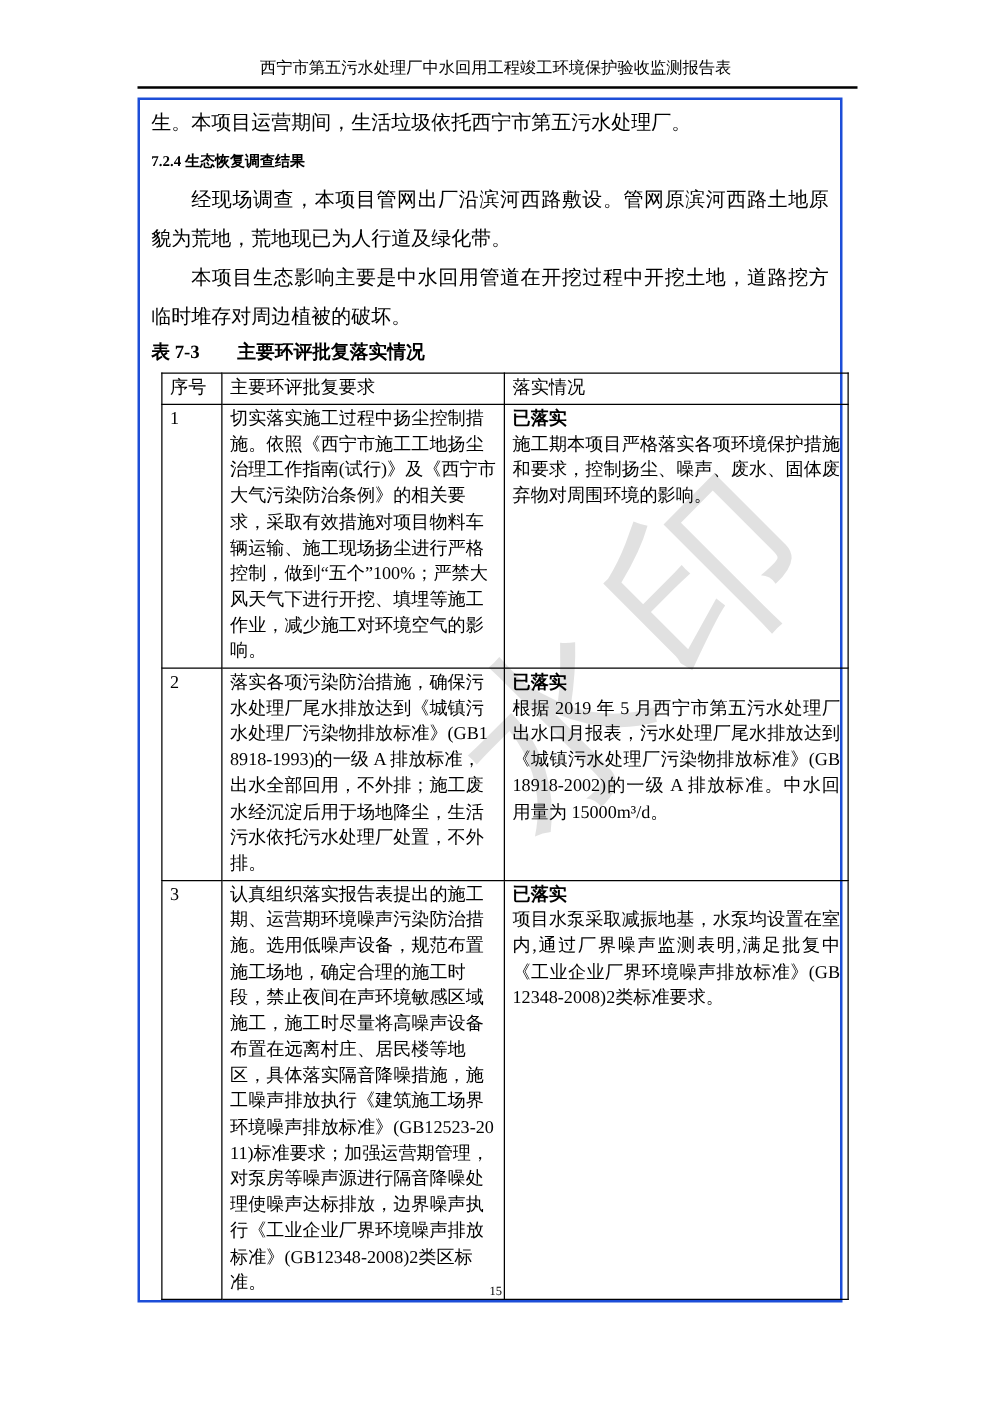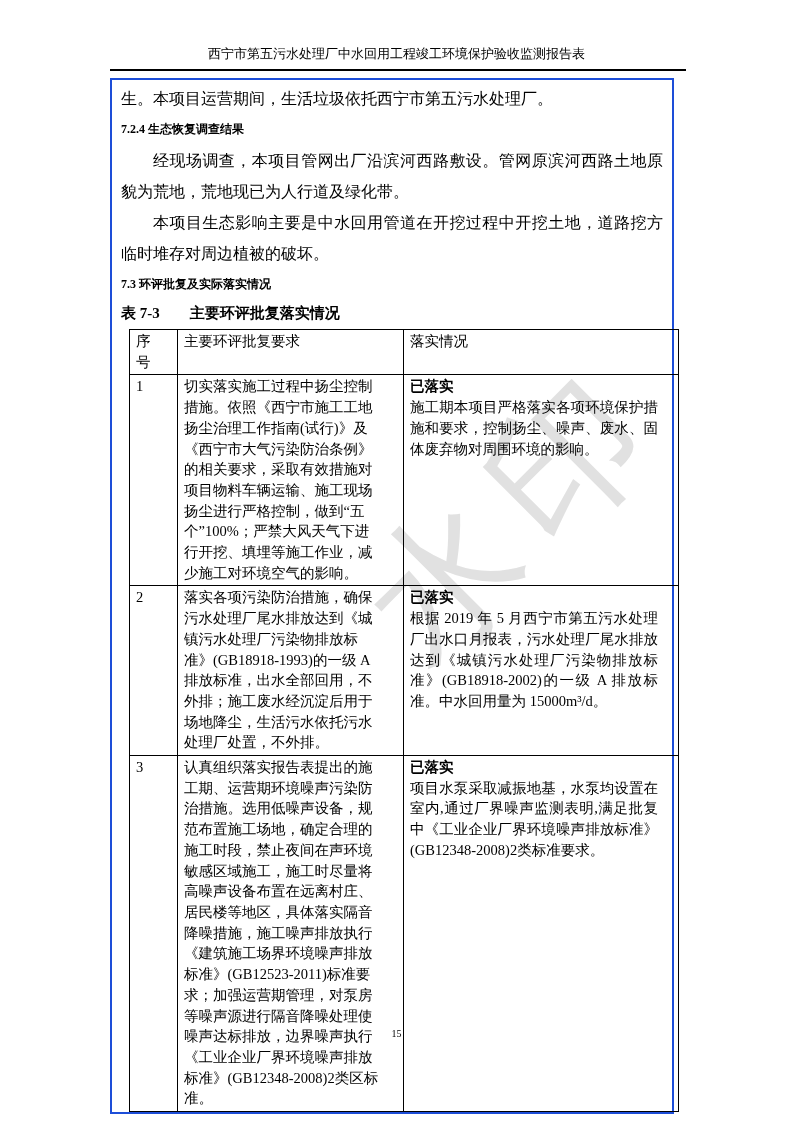--- a/index.html
+++ b/index.html
@@ -34,21 +34,21 @@
   .sec-heading{font-size:12px;font-weight:bold;margin:0;line-height:31px;}
   .table-caption{
     font-weight:bold;font-size:15px;line-height:27px;
     margin:0 0 2px 0;white-space:pre;
   }
   table.compliance{
     border-collapse:collapse;margin-left:8px;width:549px;table-layout:fixed;
   }
   table.compliance th,table.compliance td{
     border:1px solid #000;vertical-align:top;
-    padding:1px 20px 2px 6px;font-size:14.5px;line-height:20.7px;
+    padding:1px 6px 2px 6px;font-size:14.5px;line-height:20.7px;
     text-align:left;font-weight:normal;word-break:break-all;
   }
   table.compliance th{height:21px;}
   td.cell-no{padding-left:8px;}
   td.cell-req,.status-detail{text-align:justify;}
   .status-label{font-weight:bold;}
   .u{text-align:right;}
   .page-number{
     position:absolute;top:1028px;left:0;width:100%;text-align:center;
     font-size:10px;z-index:1;
@@ -64,21 +64,20 @@
 
 <div class="doc-box">
 
   <p class="para">生。本项目运营期间，生活垃圾依托西宁市第五污水处理厂。</p>
 
   <h3 class="sec-heading">7.2.4 生态恢复调查结果</h3>
 
   <p class="para indent">经现场调查，本项目管网出厂沿滨河西路敷设。管网原滨河西路土地原貌为荒地，荒地现已为人行道及绿化带。</p>
   <p class="para indent">本项目生态影响主要是中水回用管道在开挖过程中开挖土地，道路挖方临时堆存对周边植被的破坏。</p>
 
-  <h3 class="sec-heading">7.3 环评批复及实际落实情况</h3>
 
   <div class="table-caption">表 7-3　　主要环评批复落实情况</div>
 
   <table class="compliance">
     <colgroup>
       <col style="width:48px">
       <col style="width:226px">
       <col style="width:275px">
     </colgroup>
     <thead>

